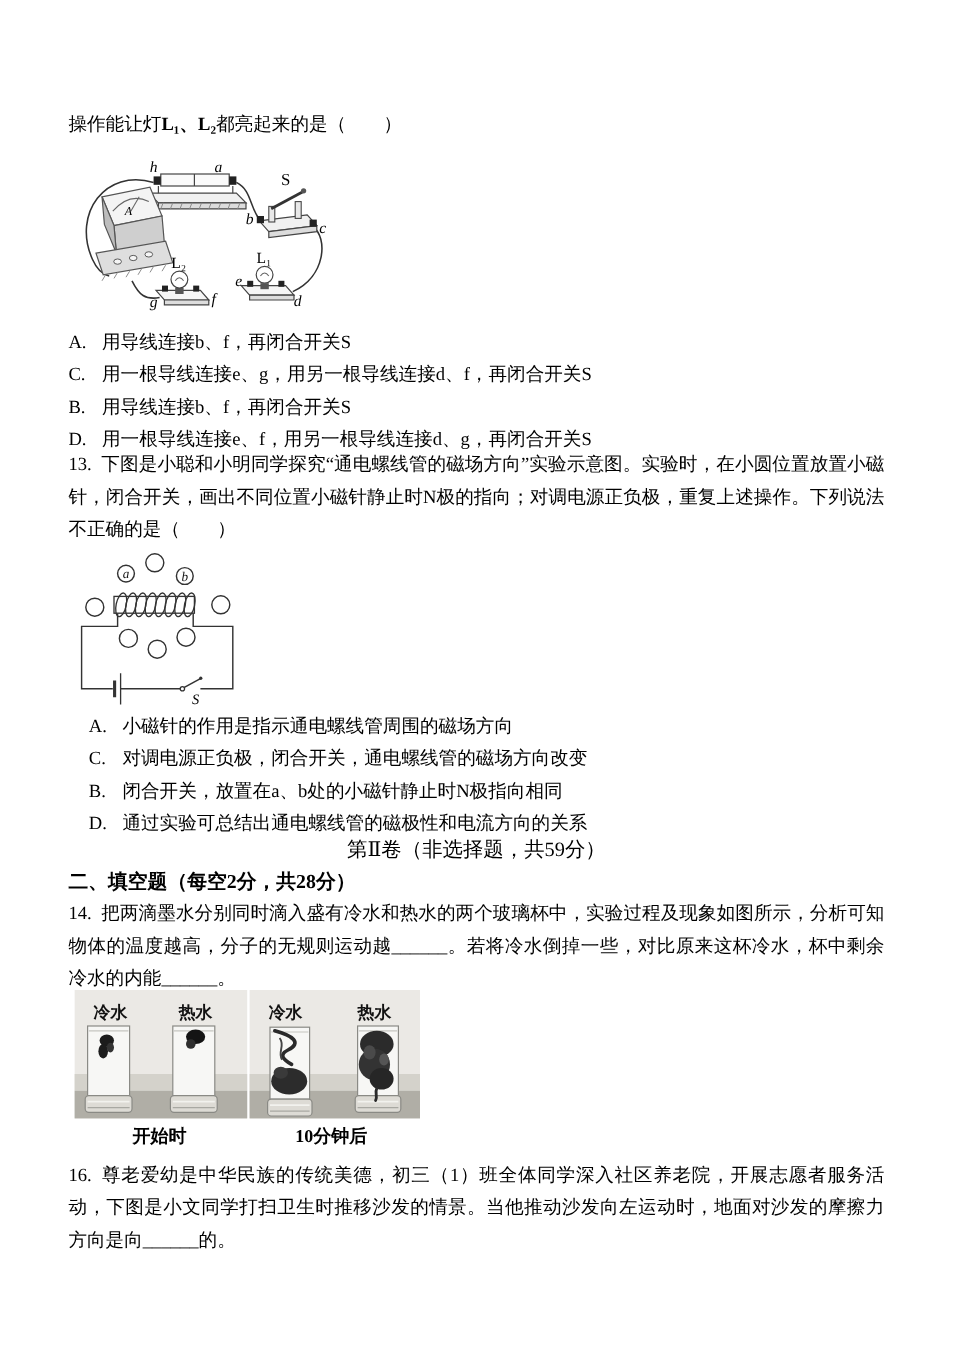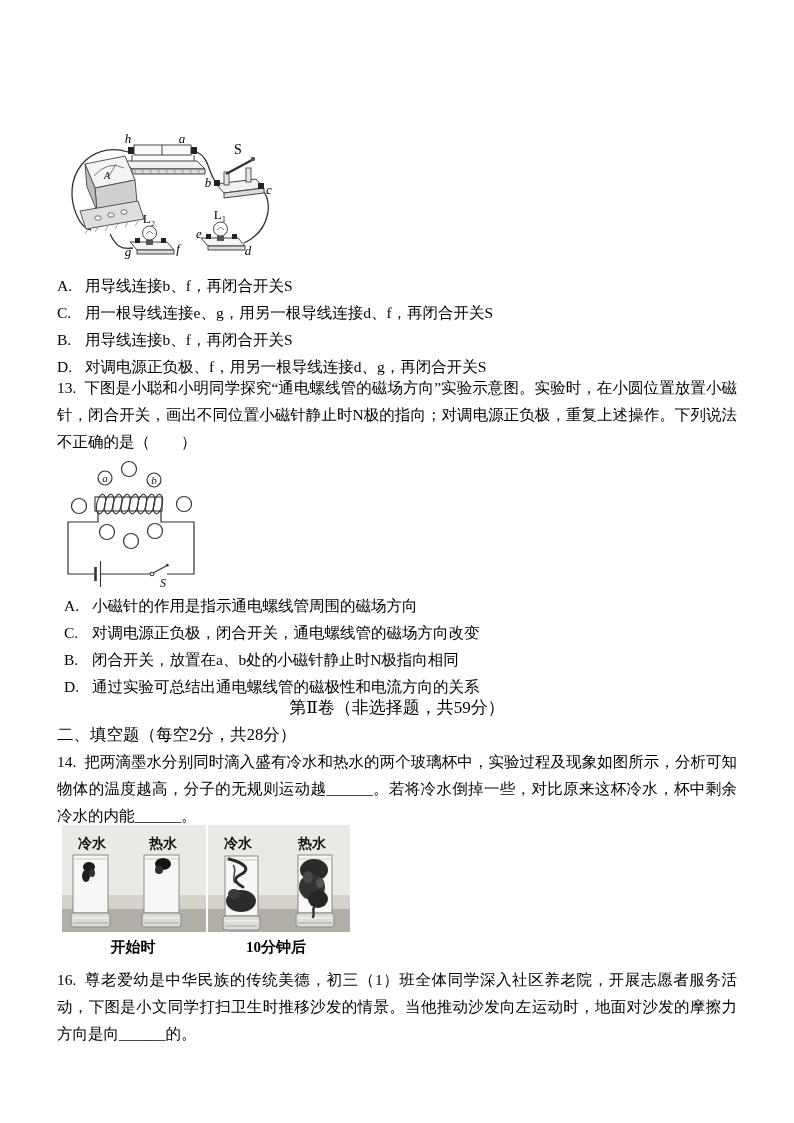--- a/index.html
+++ b/index.html
@@ -14,31 +14,34 @@
     margin:0; font-size:15.5px; line-height:27px;
     text-align:justify; text-justify:inter-ideograph;
   }
   .qnum { margin-right:8px; }
   .opt-line { font-size:15.5px; line-height:27px; white-space:nowrap; }
   .opt-letter { display:inline-block; min-width:18px; margin-right:10px; }
   .sec-title {
     margin:0; font-size:17px; font-weight:normal; line-height:27px; text-align:center;
   }
   .sec-sub {
-    margin:0; font-size:16.5px; font-weight:normal; line-height:27px;
+    margin:0; font-size:16.5px; font-weight:bold; line-height:27px;
   }
   b { font-weight:bold; }
   svg text { font-family:"Liberation Serif","DejaVu Serif",serif; }
   .figlabel { font-style:italic; }
 </style>
 </head>
 <body>
 
 <div class="page">
 
+  <p class="abs txt" style="top:90px; left:57px; width:680px;">
+    <span>操作能让灯</span><b>L₁、L₂</b><span>都亮起来的是（　　）</span>
+  </p>
 
   <svg class="abs" style="top:134px; left:58px;" width="236" height="132" viewBox="0 0 236 132">
     <g stroke="#333" fill="none" stroke-width="1.3">
       <path d="M70,18 C30,6 2,44 19,82 C23,91 28,95 33,96"></path>
       <path d="M139,18 C151,24 150,37 157,47"></path>
       <path d="M203,55 C215,64 214,96 186,109"></path>
       <path d="M52,100 C58,112 63,116 75,114"></path>
     </g>
 
     <g>
@@ -124,21 +127,21 @@
       <text x="162" y="85" text-anchor="middle" font-size="13">L₁</text>
       <text x="141" y="104" text-anchor="middle" font-size="13" class="figlabel">e</text>
       <text x="190" y="121" text-anchor="middle" font-size="13" class="figlabel">d</text>
     </g>
   </svg>
 
   <div class="abs" style="top:272px; left:57px; width:680px;">
     <div class="opt-line"><span class="opt-letter">A.</span><span>用导线连接b、f，再闭合开关S</span></div>
     <div class="opt-line"><span class="opt-letter">C.</span><span>用一根导线连接e、g，用另一根导线连接d、f，再闭合开关S</span></div>
     <div class="opt-line"><span class="opt-letter">B.</span><span>用导线连接b、f，再闭合开关S</span></div>
-    <div class="opt-line"><span class="opt-letter">D.</span><span>对调电源正负极、f，用另一根导线连接d、g，再闭合开关S</span></div>
+    <div class="opt-line"><span class="opt-letter">D.</span><span>用一根导线连接e、f，用另一根导线连接d、g，再闭合开关S</span></div>
   </div>
 
   <p class="abs txt" style="top:374px; left:57px; width:680px;">
     <span class="qnum">13.</span><span>下图是小聪和小明同学探究“通电螺线管的磁场方向”实验示意图。实验时，在小圆位置放置小磁针，闭合开关，画出不同位置小磁针静止时N极的指向；对调电源正负极，重复上述操作。下列说法不正确的是（　　）</span>
   </p>
 
   <svg class="abs" style="top:449px; left:55px;" width="200" height="145" viewBox="0 0 200 145">
     <g stroke="#333" fill="none" stroke-width="1.2">
       <path d="M43,62 L43,73 L13,73 L13,125 L39,125"></path>
       <path d="M45.5,125 L95,125"></path>
@@ -178,21 +181,21 @@
       <circle cx="24" cy="57" r="7.5"></circle>
       <circle cx="129" cy="55" r="7.5"></circle>
       <circle cx="52" cy="83" r="7.5"></circle>
       <circle cx="100" cy="82" r="7.5"></circle>
       <circle cx="76" cy="92" r="7.5"></circle>
     </g>
     <text x="50" y="33" text-anchor="middle" font-size="11" class="figlabel" fill="#111">a</text>
     <text x="99" y="35" text-anchor="middle" font-size="11" class="figlabel" fill="#111">b</text>
   </svg>
 
-  <div class="abs" style="top:592px; left:64px; width:680px;">
+  <div class="abs" style="top:592px; left:74px; width:680px;">
     <div class="opt-line"><span class="opt-letter">A.</span><span>小磁针的作用是指示通电螺线管周围的磁场方向</span></div>
     <div class="opt-line"><span class="opt-letter">C.</span><span>对调电源正负极，闭合开关，通电螺线管的磁场方向改变</span></div>
     <div class="opt-line"><span class="opt-letter">B.</span><span>闭合开关，放置在a、b处的小磁针静止时N极指向相同</span></div>
     <div class="opt-line"><span class="opt-letter">D.</span><span>通过实验可总结出通电螺线管的磁极性和电流方向的关系</span></div>
   </div>
 
   <p class="abs sec-title" style="top:694px; left:57px; width:680px;">第Ⅱ卷（非选择题，共59分）</p>
   <p class="abs sec-sub" style="top:721px; left:57px; width:680px;">二、填空题（每空2分，共28分）</p>
 
   <p class="abs txt" style="top:748px; left:57px; width:680px;">

